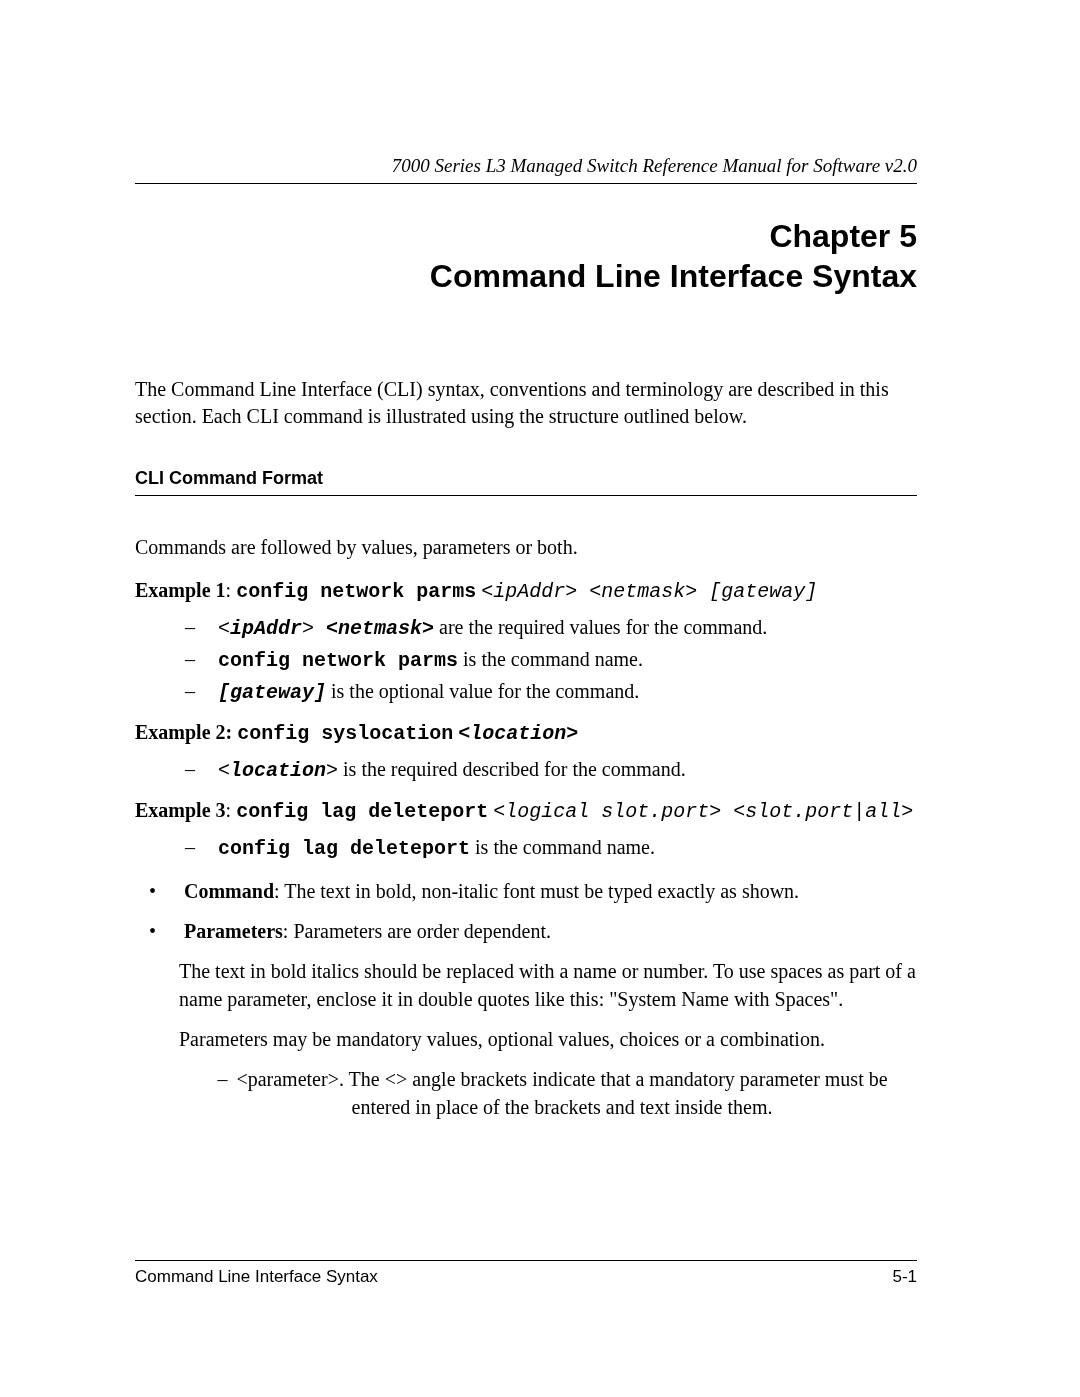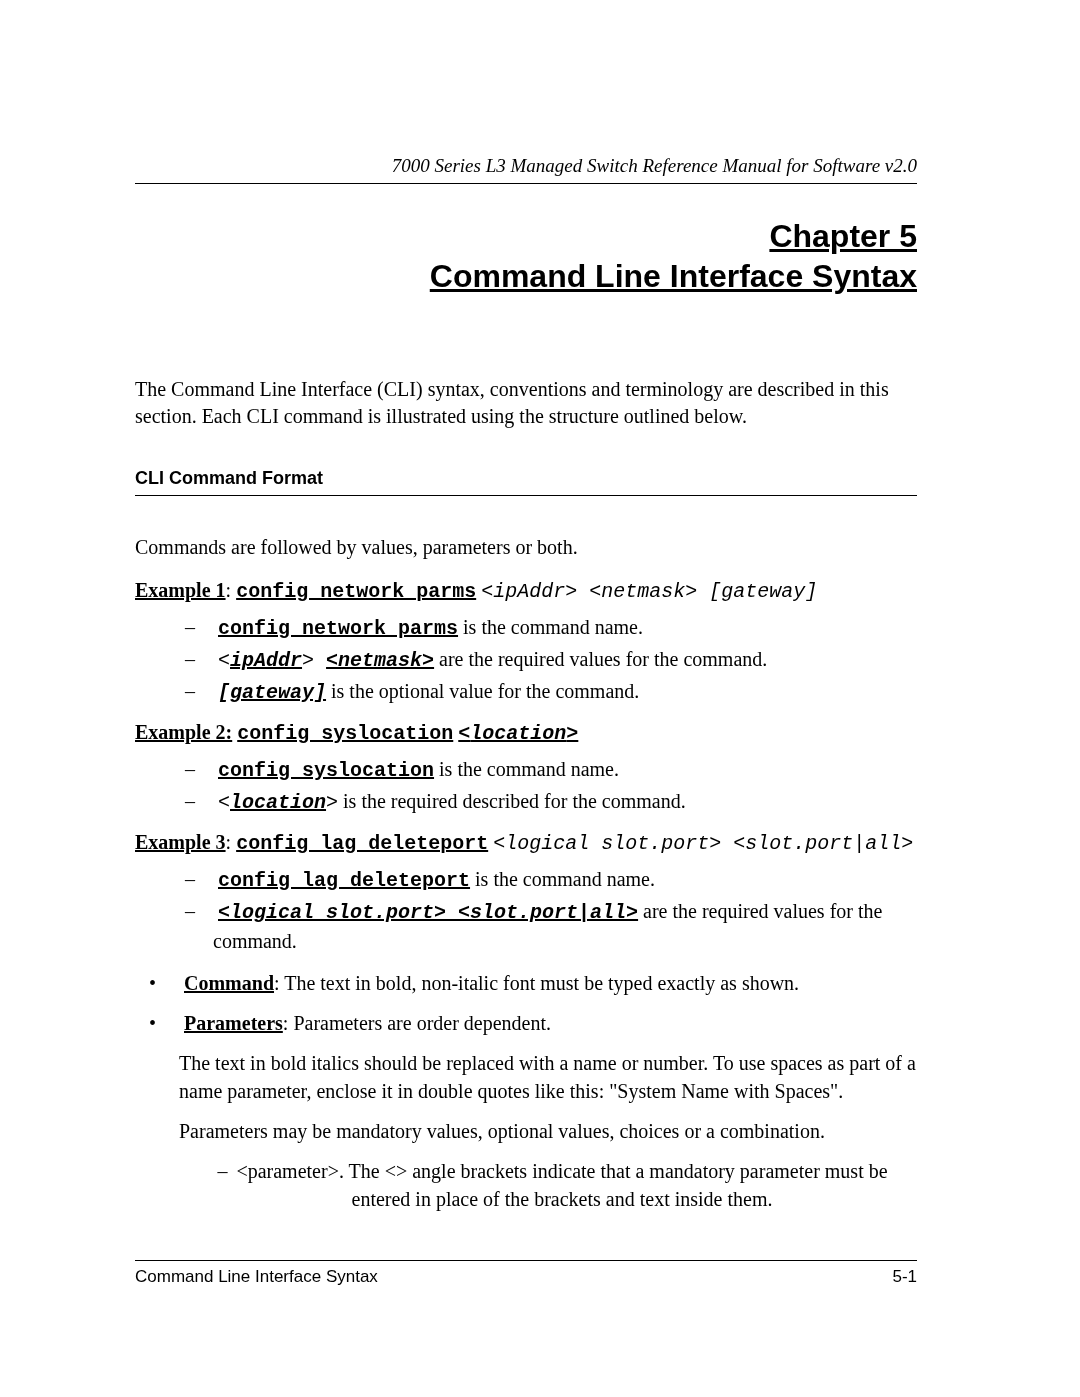--- a/index.html
+++ b/index.html
@@ -24,21 +24,20 @@
     border-bottom: 1.5px solid #000;
     margin-bottom: 32px;
   }
   .chapter-title {
     text-align: right;
     font-family: Arial, Helvetica, sans-serif;
     font-weight: bold;
     font-size: 32px;
     line-height: 1.25;
     margin-bottom: 80px;
-    text-decoration: underline;
   }
   .intro {
     font-size: 20px;
     line-height: 1.35;
     margin-bottom: 38px;
   }
   .section-heading {
     font-family: Arial, Helvetica, sans-serif;
     font-weight: bold;
     font-size: 18px;
@@ -49,21 +48,21 @@
   .body-text {
     font-size: 20px;
     line-height: 1.35;
     margin-bottom: 18px;
   }
   .example-line {
     font-size: 20px;
     margin-bottom: 10px;
     margin-top: 14px;
   }
-  .bold { font-weight: bold; text-decoration: underline; }
+  .bold { font-weight: bold; }
   .mono { font-family: "Courier New", Courier, monospace; }
   .italic { font-style: italic; }
   .dash-list {
     list-style: none;
     padding: 0;
     margin: 0 0 14px 50px;
   }
   .dash-list li {
     font-size: 20px;
     line-height: 1.4;
@@ -153,58 +152,52 @@
   <div class="body-text">Commands are followed by values, parameters or both.</div>
 
   <div class="example-line">
     <span class="bold">Example 1</span><span>: </span>
     <span class="bold mono">config network parms</span>
     <span> </span>
     <span class="mono italic">&lt;ipAddr&gt; &lt;netmask&gt; [gateway]</span>
   </div>
   <ul class="dash-list">
     <li>
+      <span class="mono">&lt;</span><span class="bold italic mono">ipAddr</span><span class="mono">&gt;  </span><span class="bold italic mono">&lt;netmask&gt;</span><span>  are the required values for the command.</span>
+    </li>
+    <li>
       <span class="bold mono">config network parms</span><span> is the command name.</span>
-    </li>
-    <li>
-      <span class="mono">&lt;</span><span class="bold italic mono">ipAddr</span><span class="mono">&gt;  </span><span class="bold italic mono">&lt;netmask&gt;</span><span>  are the required values for the command.</span>
     </li>
     <li>
       <span> </span><span class="bold italic mono">[gateway]</span><span>  is the optional value for the command.</span>
     </li>
   </ul>
 
   <div class="example-line">
     <span class="bold">Example 2:</span>
     <span> </span>
     <span class="bold mono">config syslocation</span>
     <span> </span>
     <span class="bold mono">&lt;</span><span class="bold italic mono">location</span><span class="bold mono">&gt;</span>
   </div>
   <ul class="dash-list">
-    <li>
-      <span class="bold mono">config syslocation</span><span>  is the command name.</span>
-    </li>
     <li>
       <span class="mono">&lt;</span><span class="bold italic mono">location</span><span class="mono">&gt;</span><span>  is the required described for the command.</span>
     </li>
   </ul>
 
   <div class="example-line">
     <span class="bold">Example 3</span><span>: </span>
     <span class="bold mono">config lag deleteport</span>
     <span> </span>
     <span class="mono italic">&lt;logical slot.port&gt; &lt;slot.port|all&gt;</span>
   </div>
   <ul class="dash-list">
     <li>
       <span class="bold mono">config lag deleteport</span><span> is the command name.</span>
-    </li>
-    <li>
-      <span class="bold italic mono">&lt;logical slot.port&gt; &lt;slot.port|all&gt;</span><span>  are the required values for the command.</span>
     </li>
   </ul>
 
   <ul class="bullet-list">
     <li>
       <span class="bold">Command</span><span>: The text in bold, non-italic font must be typed exactly as shown.</span>
     </li>
     <li>
       <span class="bold">Parameters</span><span>: Parameters are order dependent.</span>
       <span class="cont">The text in bold italics should be replaced with a name or number. To use spaces as part of a name parameter, enclose it in double quotes like this: "System Name with Spaces".</span>

